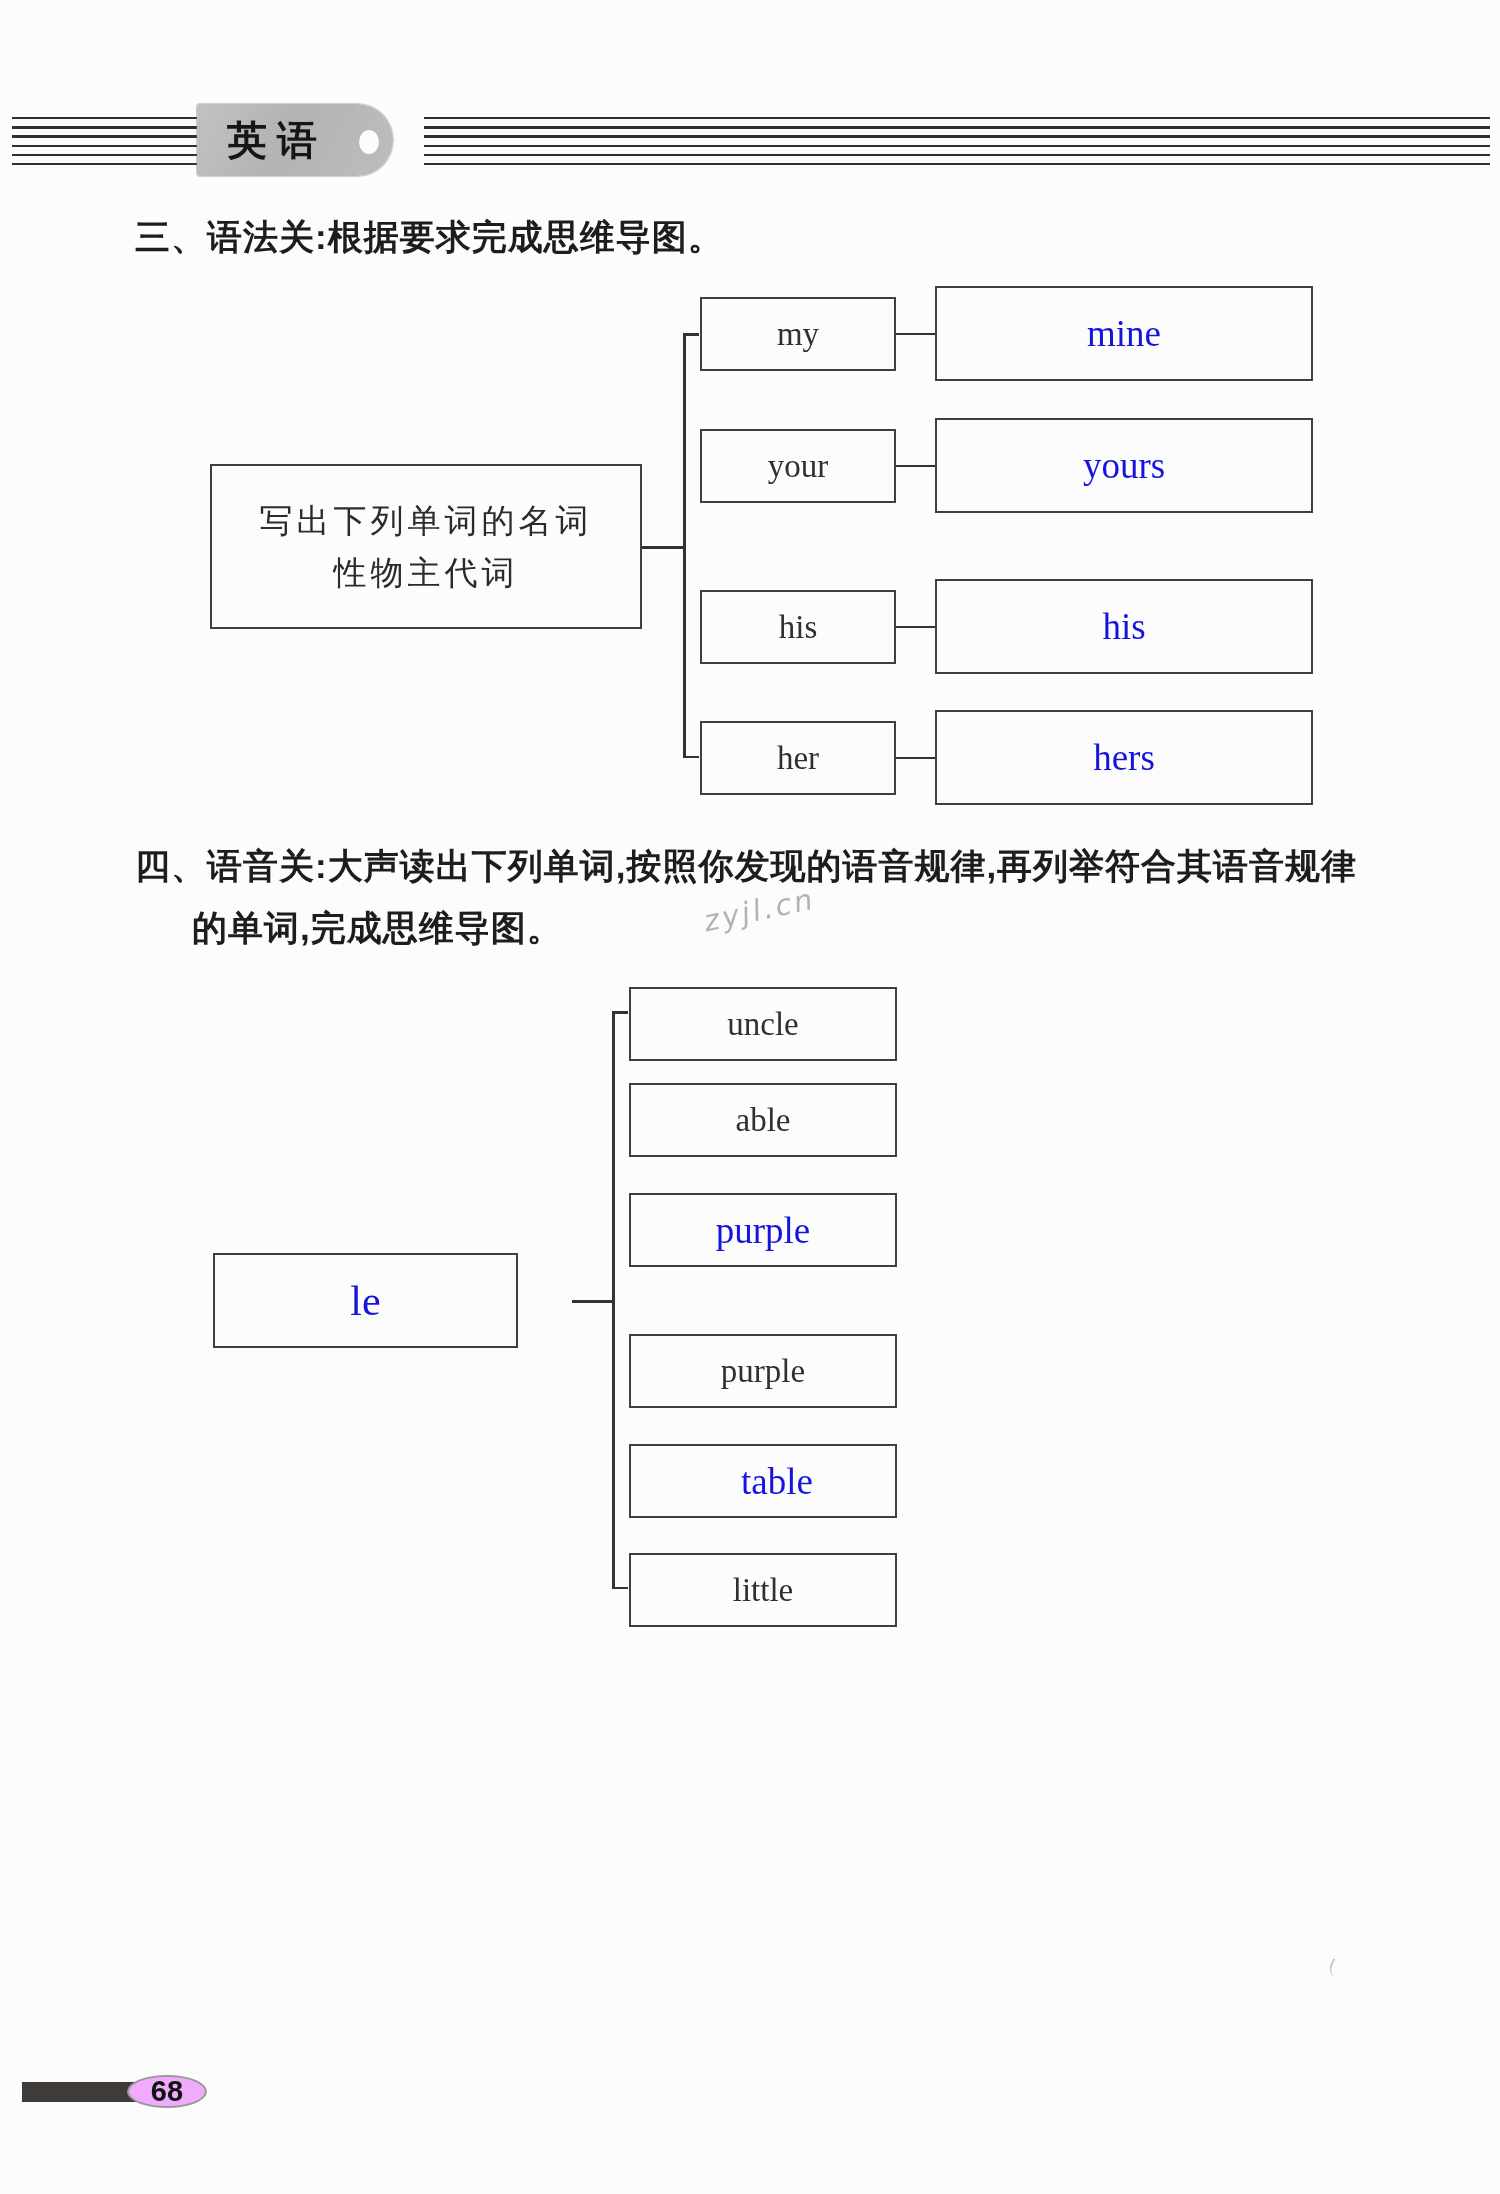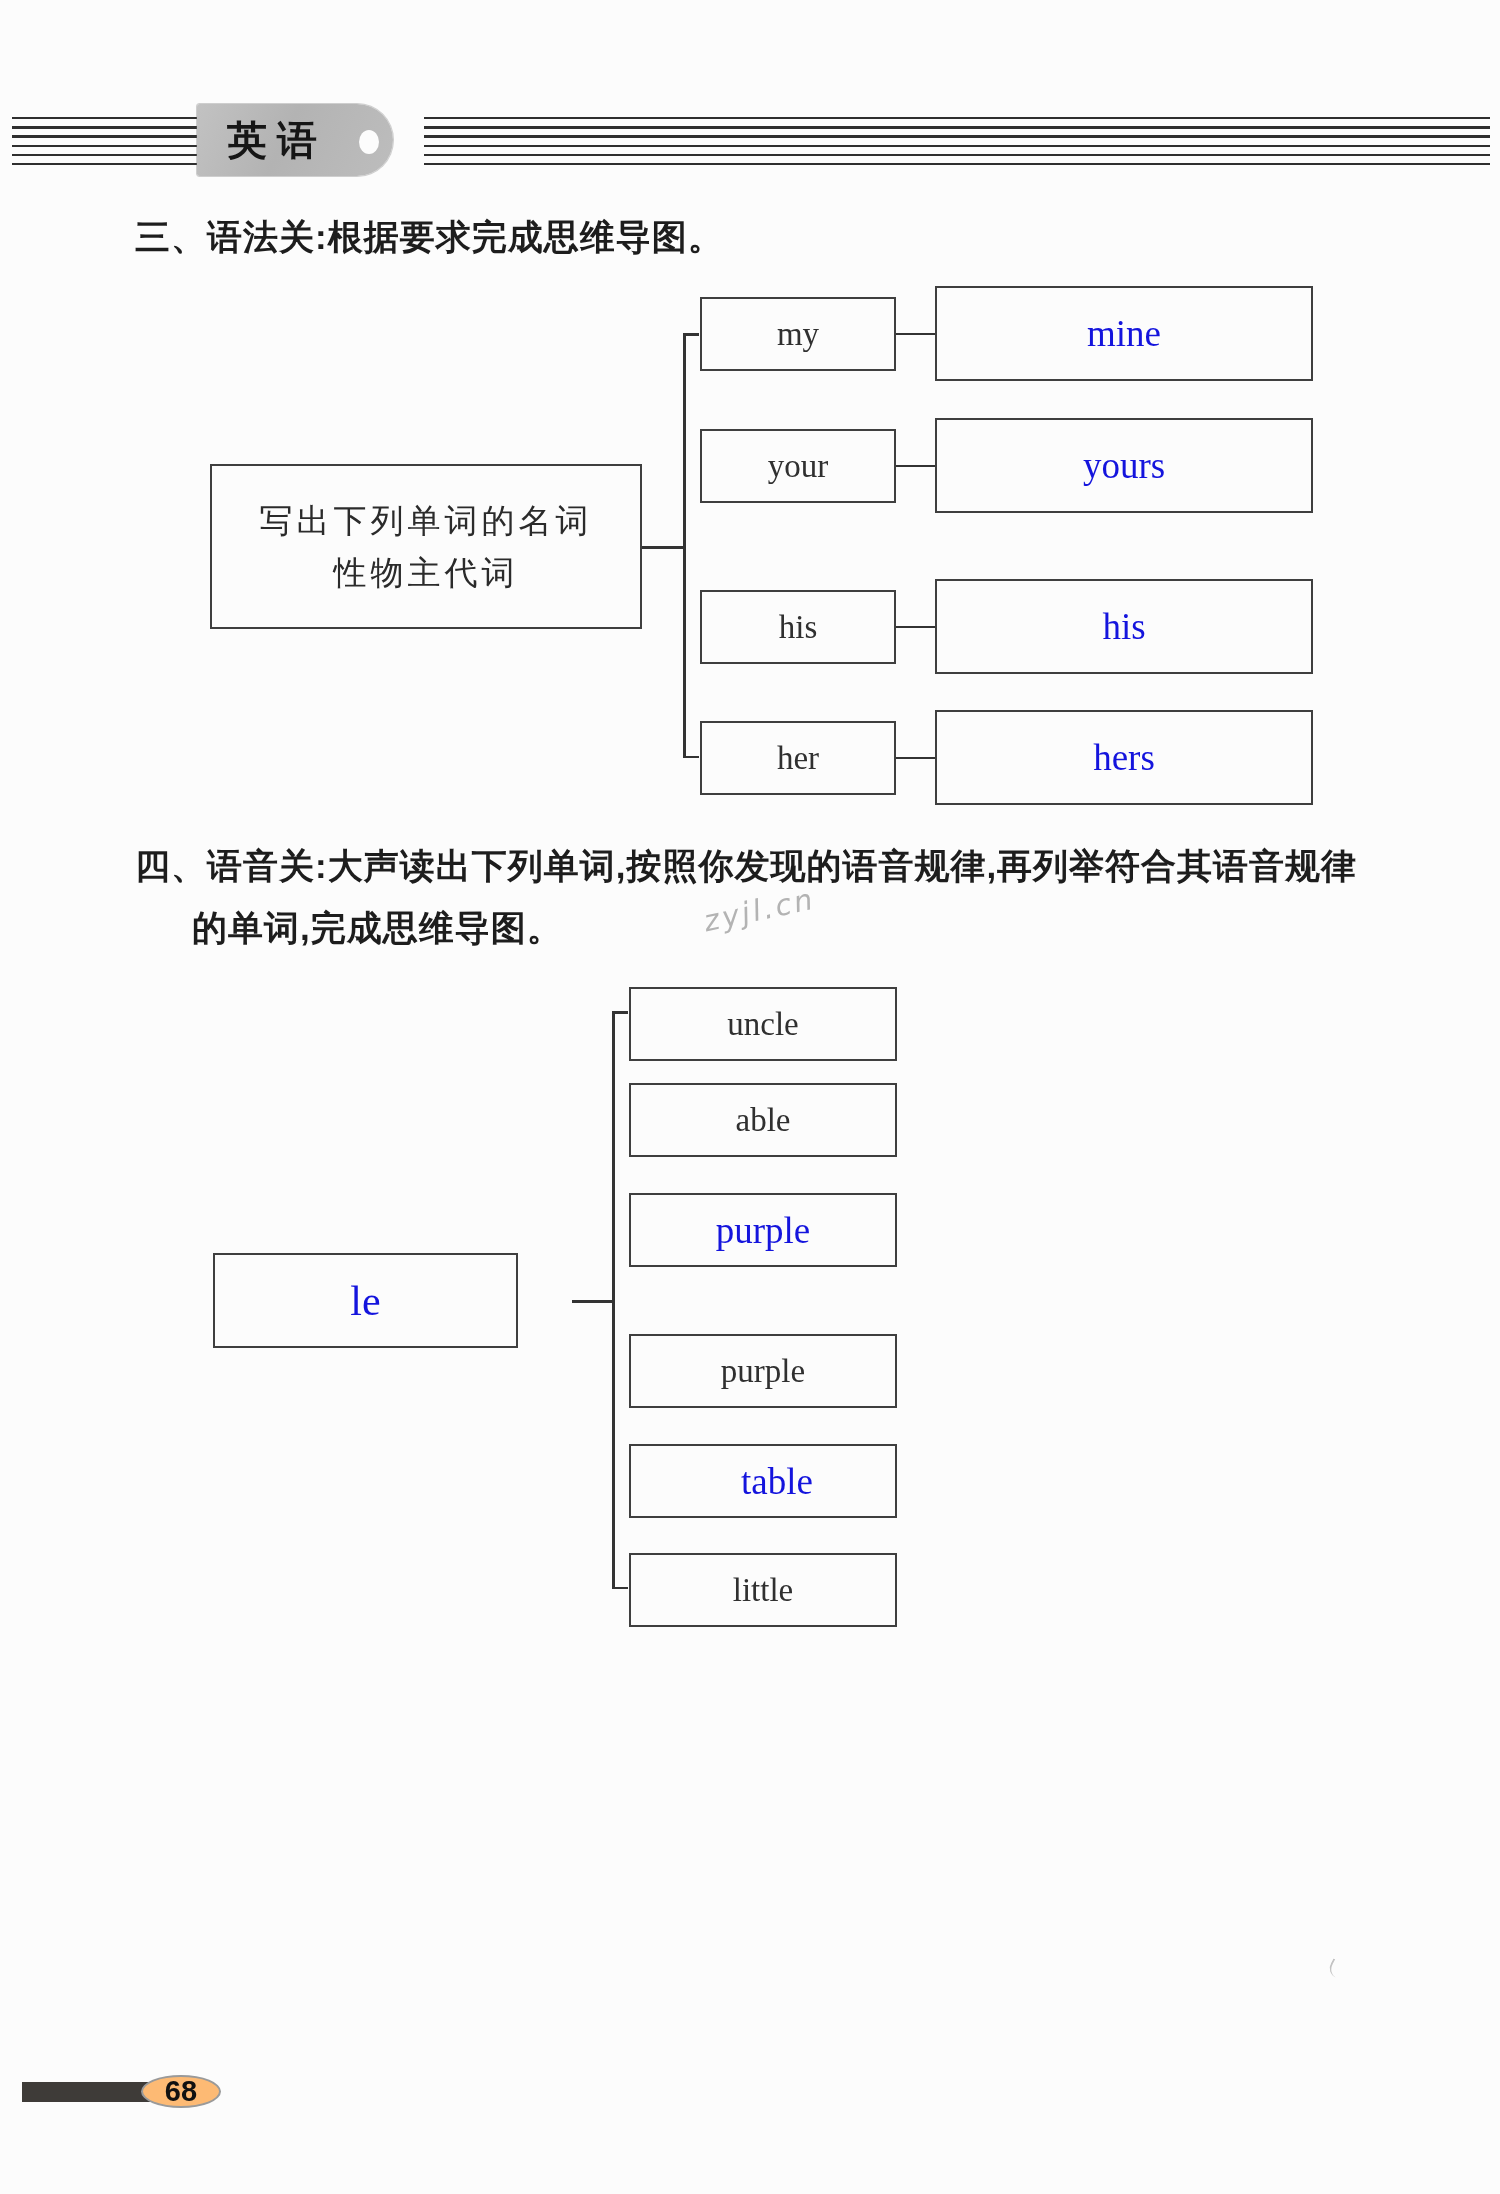--- a/index.html
+++ b/index.html
@@ -51,22 +51,22 @@
   
   .watermark {
     color:#b3b3b3; font-size:29px; font-style:italic;
     transform:rotate(-12deg); letter-spacing:3px;
     font-family:"DejaVu Sans", sans-serif;
   }
 
   
   .footer-bar { left:22px; top:2082px; width:128px; height:20px; background:#3e3b38; }
   .footer-oval {
-    left:141px; top:2075px; width:80px; height:33px;
-    background:#fdba74; border:2px solid #9a9a9a; border-radius:50%;
+    left:127px; top:2075px; width:80px; height:33px;
+    background:#f0abfc; border:2px solid #9a9a9a; border-radius:50%;
     display:flex; align-items:center; justify-content:center;
   }
   .footer-num { font-size:29px; font-weight:bold; color:#111; font-family:"Liberation Sans",sans-serif; }
 
   .stray-mark {
     left:1329px; top:1960px; width:11px; height:16px;
     border-left:2.5px solid #c3c3c3; border-radius:0 0 0 12px;
     transform:rotate(28deg);
   }
 </style>

